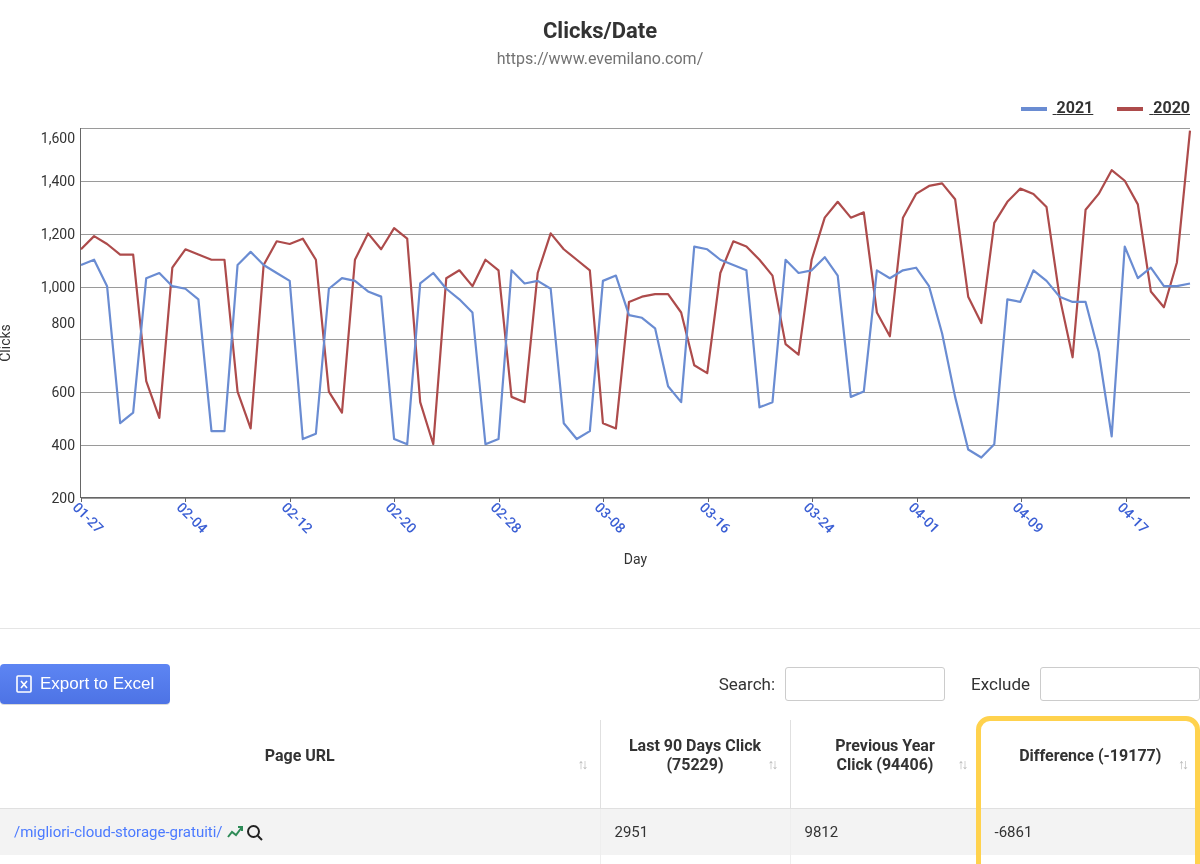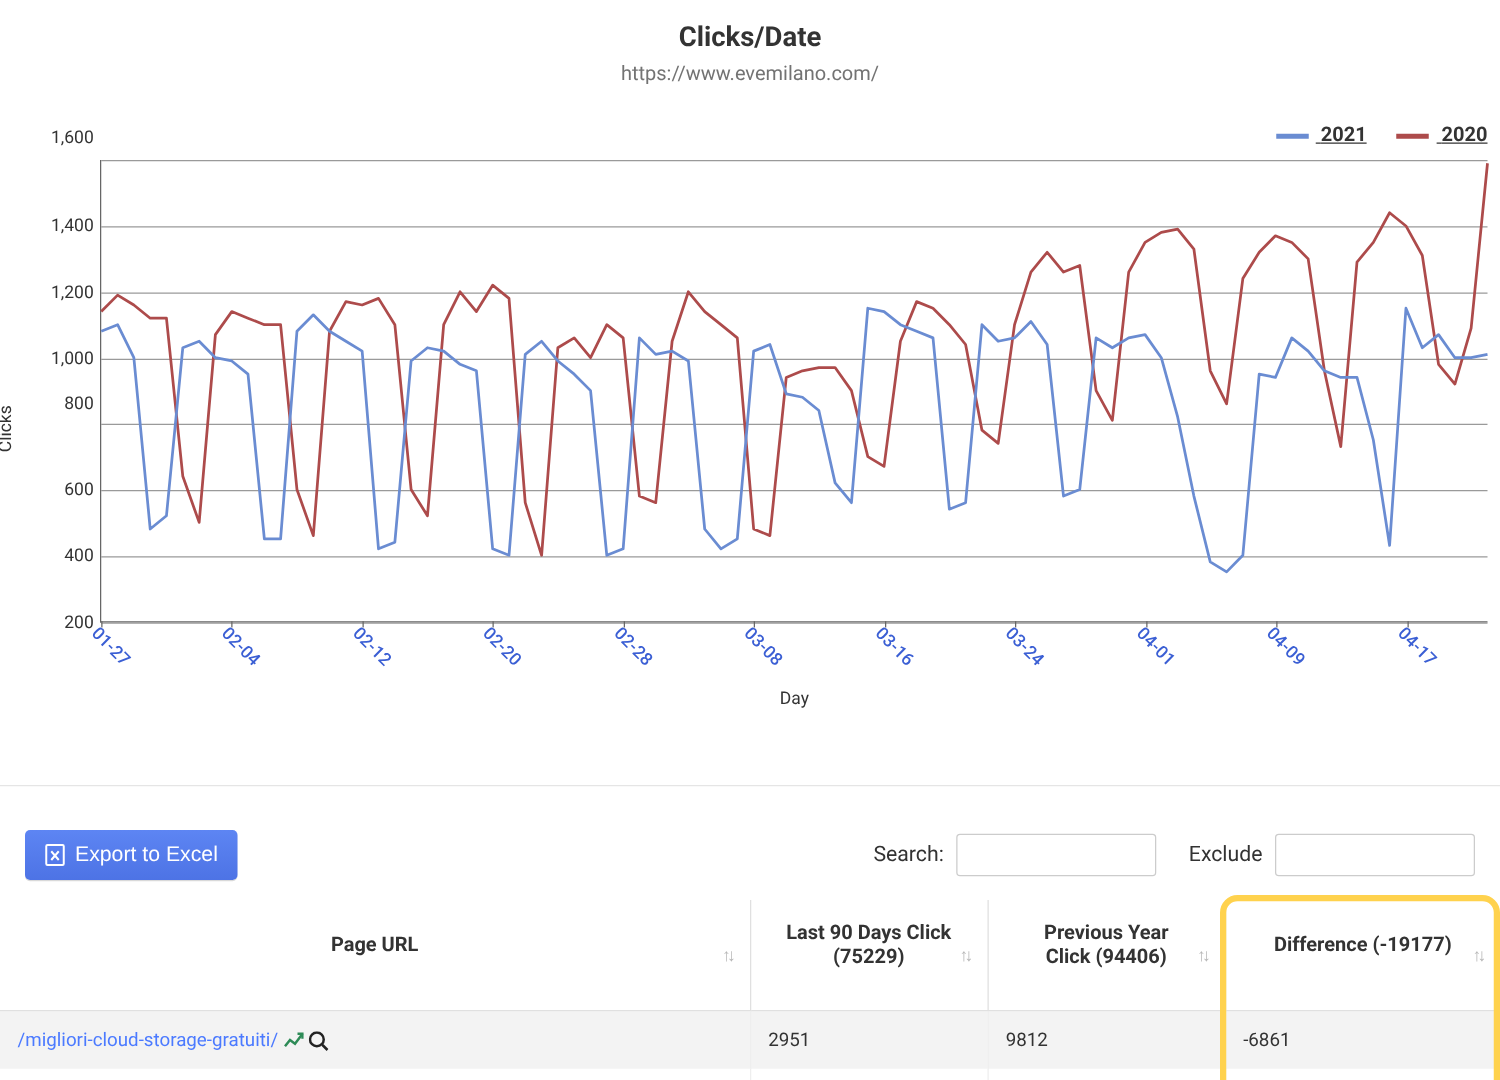--- a/index.html
+++ b/index.html
@@ -39,21 +39,21 @@
   .lines-svg { position:absolute; left:0; top:0; width:100%; height:100%; overflow:visible; }
   .series2021 { fill:none; stroke:#6a8cd2; stroke-width:2.2; stroke-linejoin:round;}
   .series2020 { fill:none; stroke:#ad4b4b; stroke-width:2.2; stroke-linejoin:round;}
   
   .legend { position:absolute; top:0; right:10px; display:flex; gap:24px; font-weight:700; font-size:16px;text-decoration:underline;}
   .legend span.swatch { display:inline-block; width:26px; height:4px; vertical-align:middle; margin-right:6px;}
   .sw-2021{ background:#6a8cd2;} .sw-2020{ background:#ad4b4b;}
 
   
   .sep { height:1px; background:#e5e5e5; margin-top:40px;}
-  .toolbar { display:flex; align-items:center; margin-top:35px; padding:0 20px;}
+  .toolbar { display:flex; align-items:center; margin-top:35px; padding:0 0;}
   .btn-excel { background:linear-gradient(#5d85f3,#4d73e5); color:#fff; border:none;
                border-radius:4px; padding:10px 16px; font-size:17px; display:flex; align-items:center;
                gap:8px; cursor:pointer; box-shadow:0 1px 0 rgba(0,0,0,.15);}
   .btn-excel svg{ width:16px; height:18px; fill:none; stroke:#fff; stroke-width:1.6;}
   .spacer{flex:1;}
   .field { display:flex; align-items:center; gap:10px; font-size:17px; color:#333; margin-left:26px;}
   .field input{ width:160px; height:34px; border:1px solid #ccc; border-radius:3px; padding:3px 8px; font-size:15px;}
 
   
   table { width:100%; border-collapse:collapse; margin-top:16px; table-layout:fixed;}
@@ -102,21 +102,21 @@
     <div class="ylabel">Clicks</div>
 
     <div id="ytick-holder">
         <div class="ytick" style="top: 400px;">200</div>
         <div class="ytick" style="top: 347.143px;">400</div>
         <div class="ytick" style="top: 294.286px;">600</div>
         <div class="ytick" style="top: 225px; text-align: right;">800</div>
         <div class="ytick" style="top: 188.571px;">1,000</div>
         <div class="ytick" style="top: 135.714px;">1,200</div>
         <div class="ytick" style="top: 82.8571px;">1,400</div>
-        <div class="ytick" style="top: 12px;">1,600</div>
+        <div class="ytick" style="top: 40px;">1,600</div>
       </div>
 
     <div class="plot-area">
       <div id="grid-holder">
           <div class="hgrid" style="top: 370px;"></div>
           <div class="hgrid" style="top: 317.143px;"></div>
           <div class="hgrid" style="top: 264.286px;"></div>
           <div class="hgrid" style="top: 211.429px;"></div>
           <div class="hgrid" style="top: 158.571px;"></div>
           <div class="hgrid" style="top: 105.714px;"></div>

